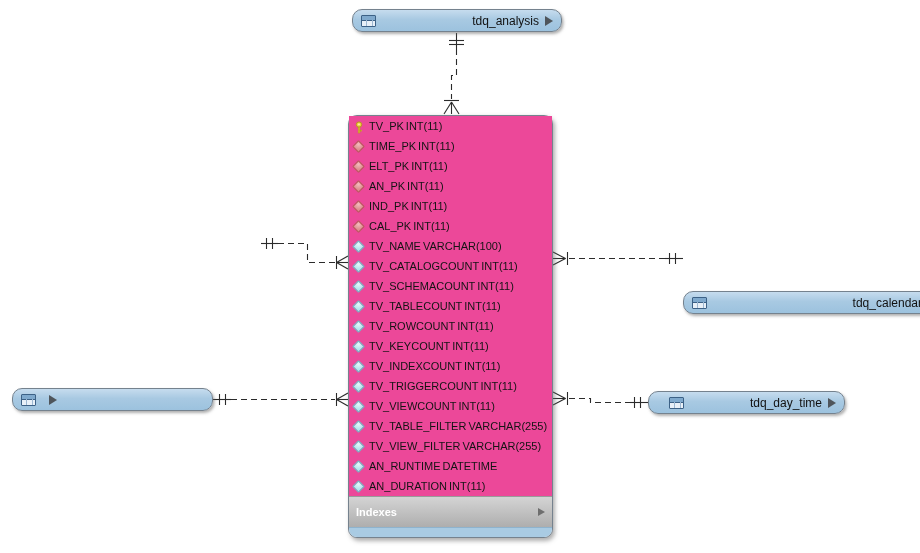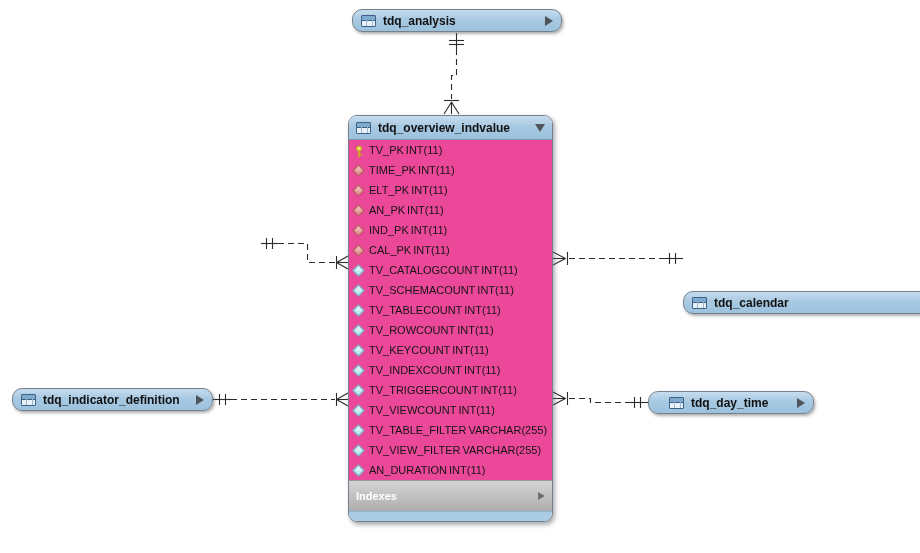--- a/index.html
+++ b/index.html
@@ -12,22 +12,22 @@
   #wires path, #wires line{stroke:#2b2b2b;stroke-width:1.1;fill:none;}
   .dash{stroke-dasharray:6,4;}
   
   .pill{
     position:absolute;z-index:2;height:23px;border:1px solid #75828e;border-radius:10px;
     background:linear-gradient(180deg,#c6dcee 0%,#a8c9e2 45%,#9cc2de 100%);
     box-shadow:1.5px 2px 3px rgba(110,110,110,0.55);
     display:flex;align-items:center;box-sizing:border-box;padding:0 8px;
   }
   .pill .title, .tbl-header .title{
-    font-size:12px;font-weight:bold;color:#111;white-space:nowrap;
-    flex:1 1 auto;overflow:hidden;
+    font-size:12px;font-weight:normal;color:#111;white-space:nowrap;
+    flex:1 1 auto;overflow:hidden;text-align:right;
   }
   
   .tblicon{
     width:15px;height:12px;border:1px solid #3c6186;background:#e8f0f8;border-radius:1px;
     margin-right:7px;flex:0 0 auto;position:relative;box-sizing:border-box;
   }
   .tblicon::before{ 
     content:"";position:absolute;left:0;top:0;right:0;height:4px;background:#7fa9cd;
     border-bottom:1px solid #3c6186;
   }
@@ -133,42 +133,36 @@
 
   <div class="pill" style="left:352px;top:9px;width:210px;">
     <span class="tblicon"></span>
     <span class="title">tdq_analysis</span>
     <span class="arr-right"></span>
   </div>
 
 
   <div class="pill" style="left:12px;top:388px;width:201px;">
     <span class="tblicon"></span>
-    <span class="title">tdq_indicator_definition</span>
     <span class="arr-right"></span>
   </div>
 
   <div class="pill" style="left:683px;top:247px;width:262px;margin-top:44px;">
     <span class="tblicon"></span>
     <span class="title">tdq_calendar</span>
     <span class="arr-right"></span>
   </div>
 
-  <div class="pill" style="left:648px;top:391px;width:166px;padding-left:20px;">
+  <div class="pill" style="left:648px;top:391px;width:197px;padding-left:20px;">
     <span class="tblicon"></span>
     <span class="title">tdq_day_time</span>
     <span class="arr-right"></span>
   </div>
 
   <div class="tbl" style="left:348px;top:115px;">
-    <div class="tbl-header">
-      <span class="tblicon"></span>
-      <span class="title">tdq_overview_indvalue</span>
-      <span class="arr-down"></span>
-    </div>
     <div class="tbl-body">
 
       <div class="row">
         <span class="ic keywrap">
           <svg width="12" height="13" viewBox="0 0 12 13">
             <circle cx="6" cy="3.6" r="2.7" fill="#f0d145" stroke="#b8941f" stroke-width="1"></circle>
             <circle cx="6" cy="3.3" r="0.9" fill="#fdf2b8" stroke="none"></circle>
             <rect x="5.2" y="6" width="1.7" height="6" fill="#e7c733" stroke="#b8941f" stroke-width="0.6"></rect>
             <rect x="6.9" y="9" width="1.8" height="1.2" fill="#e7c733" stroke="#b8941f" stroke-width="0.5"></rect>
           </svg>
@@ -198,20 +192,25 @@
         <span class="ctype">INT(11)</span>
       </div>
       <div class="row">
         <span class="ic diamond red"></span>
         <span class="cname">CAL_PK</span>
         <span class="ctype">INT(11)</span>
       </div>
 
       <div class="row">
         <span class="ic diamond cyan"></span>
+        <span class="cname">TV_NAME</span>
+        <span class="ctype">VARCHAR(100)</span>
+      </div>
+      <div class="row">
+        <span class="ic diamond cyan"></span>
         <span class="cname">TV_CATALOGCOUNT</span>
         <span class="ctype">INT(11)</span>
       </div>
       <div class="row">
         <span class="ic diamond cyan"></span>
         <span class="cname">TV_SCHEMACOUNT</span>
         <span class="ctype">INT(11)</span>
       </div>
       <div class="row">
         <span class="ic diamond cyan"></span>
@@ -245,20 +244,25 @@
       </div>
       <div class="row">
         <span class="ic diamond cyan"></span>
         <span class="cname">TV_TABLE_FILTER</span>
         <span class="ctype">VARCHAR(255)</span>
       </div>
       <div class="row">
         <span class="ic diamond cyan"></span>
         <span class="cname">TV_VIEW_FILTER</span>
         <span class="ctype">VARCHAR(255)</span>
+      </div>
+      <div class="row">
+        <span class="ic diamond cyan"></span>
+        <span class="cname">AN_RUNTIME</span>
+        <span class="ctype">DATETIME</span>
       </div>
       <div class="row">
         <span class="ic diamond cyan"></span>
         <span class="cname">AN_DURATION</span>
         <span class="ctype">INT(11)</span>
       </div>
 
     </div>
     <div class="tbl-footer">
       <span class="flabel">Indexes</span>

